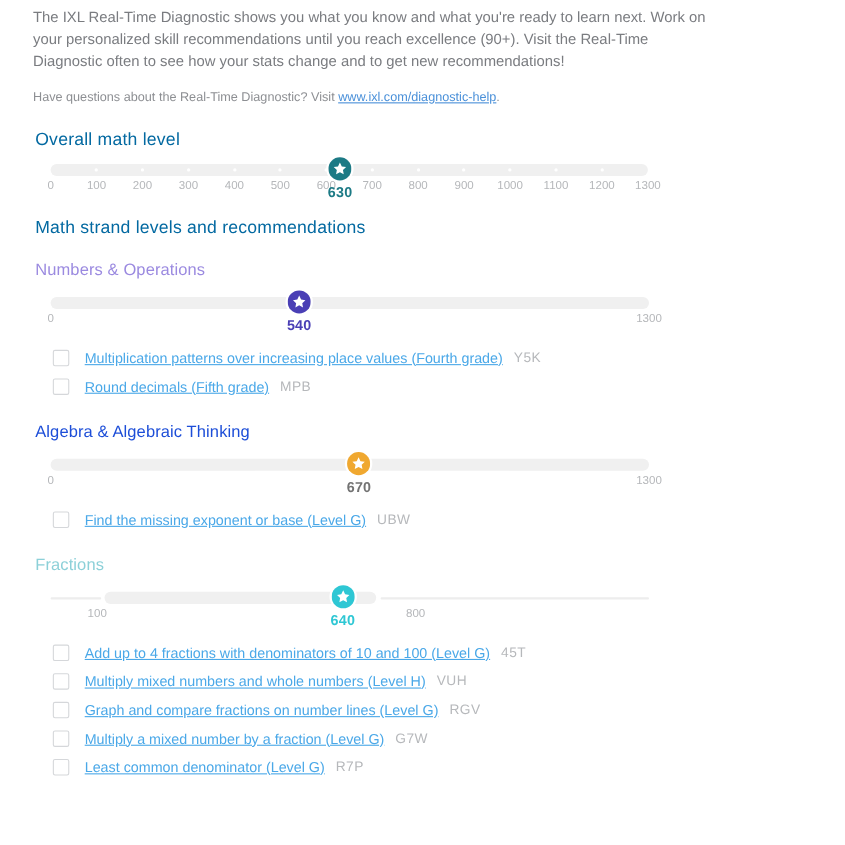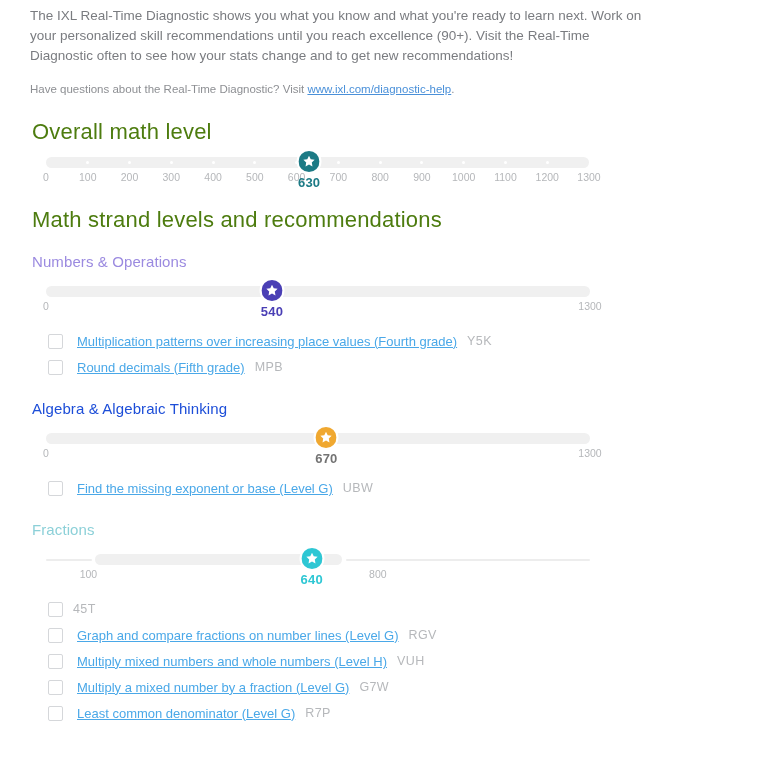--- a/index.html
+++ b/index.html
@@ -36,23 +36,23 @@
     line-height: 16px;
     color: #8d8f93;
   }
   .help-link {
     color: #4a90d9;
     text-decoration: underline;
   }
 
   
   .h-section {
-    font-size: 22px;
+    font-size: 16px;
     font-weight: 400;
-    color: #4d7c0f;
+    color: #0369a1;
     margin: 22px 0 0 2px;
     letter-spacing: .2px;
   }
   .h-strand {
     font-size: 15px;
     font-weight: 400;
     margin: 0 0 0 2px;
     letter-spacing: .1px;
   }
 
@@ -289,34 +289,35 @@
                 <circle cx="12.5" cy="12.5" r="12.5" fill="#2ec7d4"></circle>
                 <path fill="#ffffff" d="M12.5 5.6l2.06 4.3 4.64.64-3.38 3.25.83 4.61-4.15-2.23-4.15 2.23.83-4.61L5.8 10.54l4.64-.64z"></path>
               </svg>
             </div>
             <div class="value" style="color: rgb(46, 199, 212);">640</div>
           </div>
         </div>
         <div class="skills">
           <div class="skill-row">
             <div class="checkbox"></div>
+            <a class="skill-name" href="#">Add up to 4 fractions with denominators of 10 and 100 (Level G)</a>
             <span class="skill-code">45T</span>
+          </div>
+          <div class="skill-row">
+            <div class="checkbox"></div>
+            <a class="skill-name" href="#">Multiply mixed numbers and whole numbers (Level H)</a>
+            <span class="skill-code">VUH</span>
           </div>
           <div class="skill-row">
             <div class="checkbox"></div>
             <a class="skill-name" href="#">Graph and compare fractions on number lines (Level G)</a>
             <span class="skill-code">RGV</span>
           </div>
           <div class="skill-row">
             <div class="checkbox"></div>
-            <a class="skill-name" href="#">Multiply mixed numbers and whole numbers (Level H)</a>
-            <span class="skill-code">VUH</span>
-          </div>
-          <div class="skill-row">
-            <div class="checkbox"></div>
             <a class="skill-name" href="#">Multiply a mixed number by a fraction (Level G)</a>
             <span class="skill-code">G7W</span>
           </div>
           <div class="skill-row">
             <div class="checkbox"></div>
             <a class="skill-name" href="#">Least common denominator (Level G)</a>
             <span class="skill-code">R7P</span>
           </div>
         </div>
       </div>

